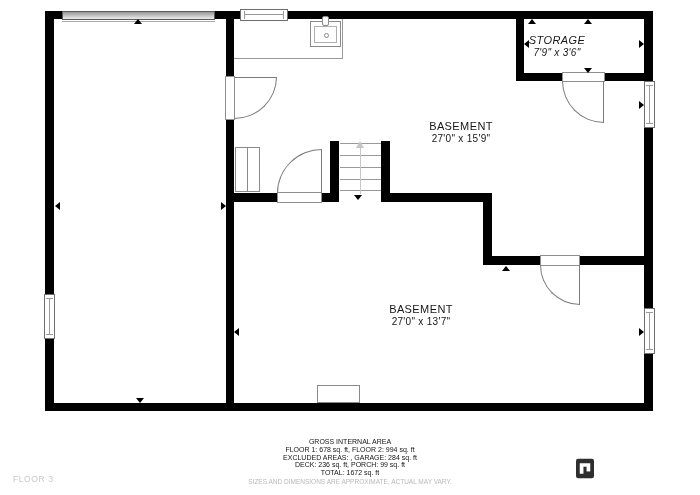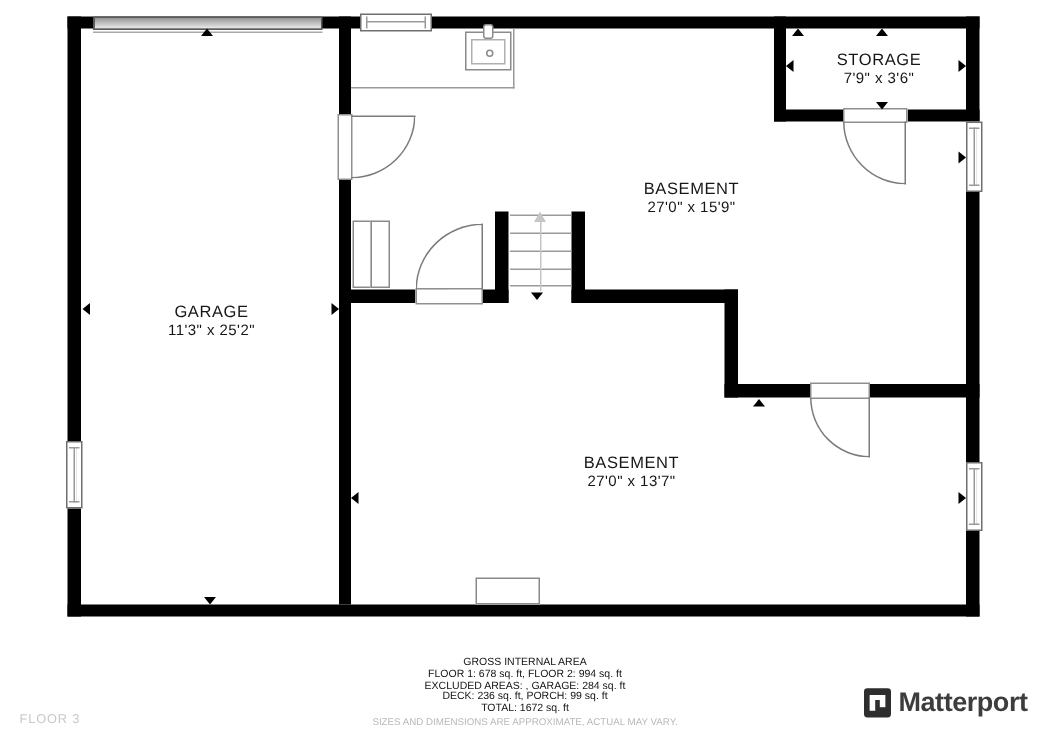--- a/index.html
+++ b/index.html
@@ -148,29 +148,25 @@
   <div class="tick right" style="left:639px;top:101px;"></div>
   <div class="tick left" style="left:524px;top:40px;"></div>
   <div class="tick right" style="left:639px;top:40px;"></div>
   <div class="tick up" style="left:584px;top:19px;"></div>
   <div class="tick down" style="left:584px;top:68px;"></div>
   <div class="tick left" style="left:234px;top:328px;"></div>
   <div class="tick right" style="left:639px;top:328px;"></div>
   <div class="tick up" style="left:502px;top:266px;"></div>
   <div class="tick down" style="left:354px;top:195px;"></div>
 
-  <div class="room-label" style="left:141px;top:202px;">
-    <div class="room-name">GARAGE</div>
-    <div class="room-dims">11'3" x 25'2"</div>
-  </div>
   <div class="room-label" style="left:461px;top:120px;">
     <div class="room-name">BASEMENT</div>
     <div class="room-dims">27'0" x 15'9"</div>
   </div>
-  <div class="room-label" style="left:586px;top:34px;">
+  <div class="room-label" style="left:557px;top:34px;font-style:italic;">
     <div class="room-name">STORAGE</div>
     <div class="room-dims">7'9" x 3'6"</div>
   </div>
   <div class="room-label" style="left:421px;top:303px;">
     <div class="room-name">BASEMENT</div>
     <div class="room-dims">27'0" x 13'7"</div>
   </div>
 </div>
 
 <div class="footer-block">
@@ -183,14 +179,13 @@
 </div>
 
 <div class="floor-label">FLOOR 3</div>
 
 <div class="brand">
   <svg width="18" height="21" viewBox="0 0 24 28">
     <rect x="0" y="1" width="24" height="26" rx="3" fill="#2e2e2e"></rect>
     <path d="M5 21 V7 H19 V18 H14 V11.5 H10 V21 Z" fill="#ffffff"></path>
     <path d="M10 11.5 H14 V18 H19 V21 H10 Z" fill="#2e2e2e" opacity="0.25"></path>
   </svg>
-  <span class="brand-text">Matterport</span>
 </div>
 
 </body></html>

